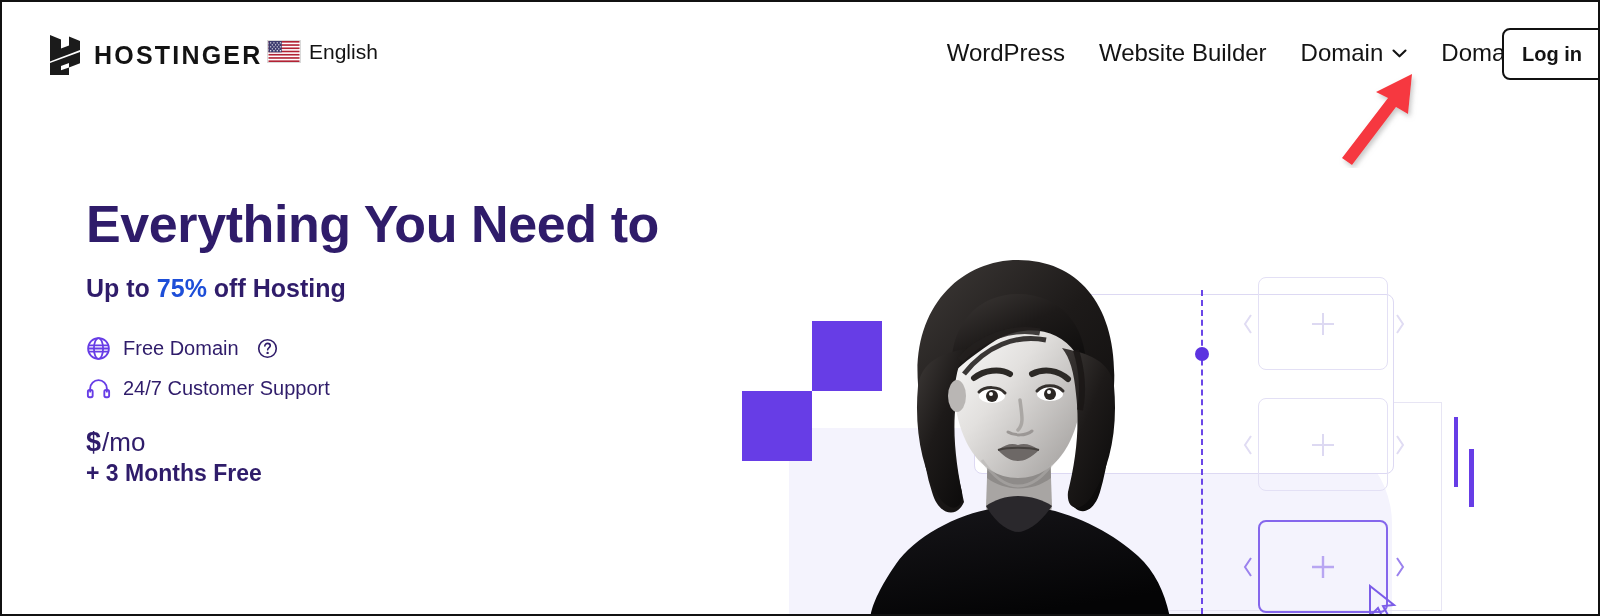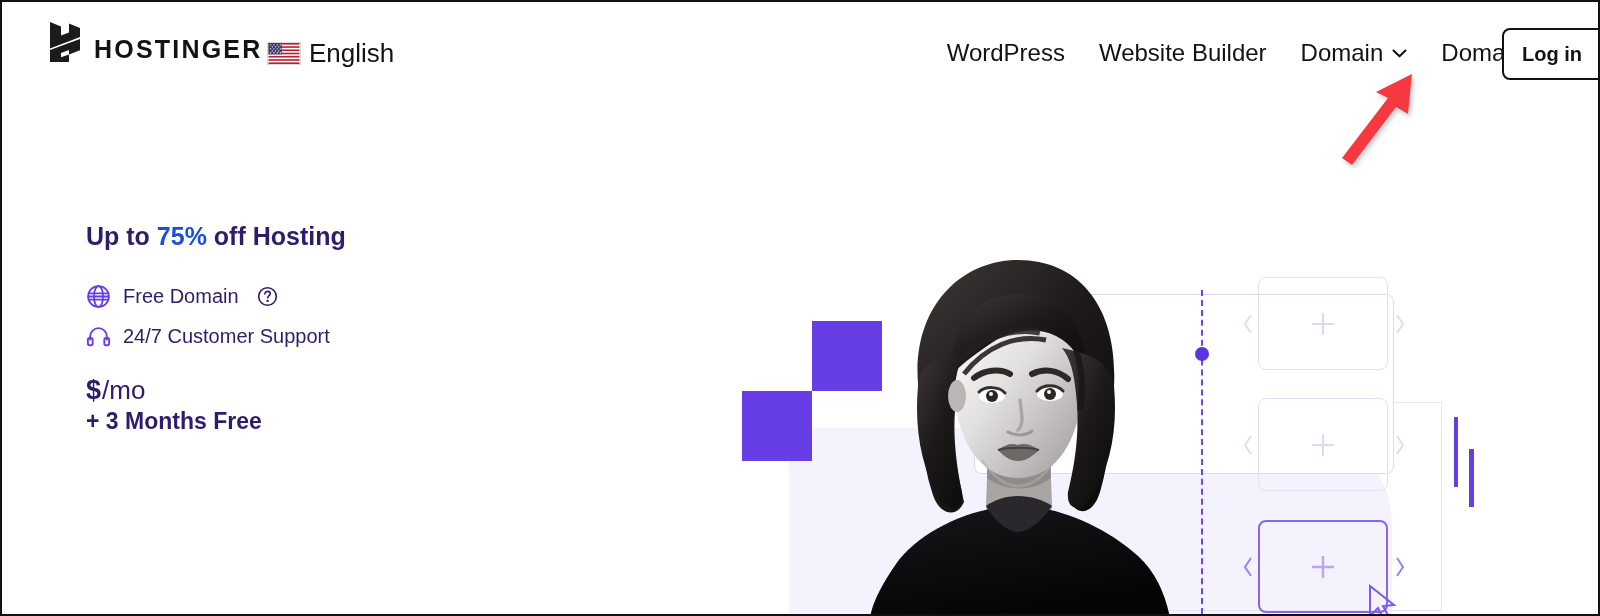--- a/index.html
+++ b/index.html
@@ -29,23 +29,23 @@
     top: 0;
     left: 0;
     width: 1600px;
     height: 104px;
     background: #ffffff;
     z-index: 40;
   }
   .brand {
     position: absolute;
     left: 48px;
-    top: 20px;
+    top: 33px;
     display: flex;
-    align-items: flex-end;
+    align-items: center;
     gap: 14px;
   }
   .logo-mark {
     width: 30px;
     height: 40px;
     display: block;
   }
   .logo-text {
     font-size: 25px;
     font-weight: 700;
@@ -62,21 +62,21 @@
     gap: 8px;
   }
   .flag {
     width: 34px;
     height: 23px;
     display: block;
     border: 1px solid #d9d9d9;
     box-sizing: border-box;
   }
   .lang-label {
-    font-size: 26px;
+    font-size: 21px;
     color: #131313;
     line-height: 1;
   }
 
   .nav {
     position: absolute;
     right: 78px;
     top: 37px;
     display: flex;
     align-items: center;
@@ -480,20 +480,21 @@
       <path d="M3 2 L9 11 L3 20" stroke="#9b82ee" stroke-width="2" fill="none"></path>
     </svg>
 
     <svg class="cursor-ptr" viewBox="0 0 30 38">
       <path d="M3 2 L3 32 L11 24 L17 36 L22 33 L16 22 L27 21 Z" fill="none" stroke="#7b5ce8" stroke-width="2"></path>
     </svg>
   </div>
 
   <div class="hero-copy">
     <h1 class="hero-title">
+      <span>Everything You Need to</span>
     </h1>
 
     <p class="hero-sub"><span>Up to </span><span class="pct">75%</span><span> off Hosting</span></p>
 
     <div class="features">
       <div class="feature">
         <svg class="ficon" viewBox="0 0 24 24">
           <circle cx="12" cy="12" r="10" fill="none" stroke="#673de6" stroke-width="1.7"></circle>
           <ellipse cx="12" cy="12" rx="4.4" ry="10" fill="none" stroke="#673de6" stroke-width="1.7"></ellipse>
           <path d="M2.3 9 H21.7 M2.3 15 H21.7 M2 12 H22" stroke="#673de6" stroke-width="1.7" fill="none"></path>

